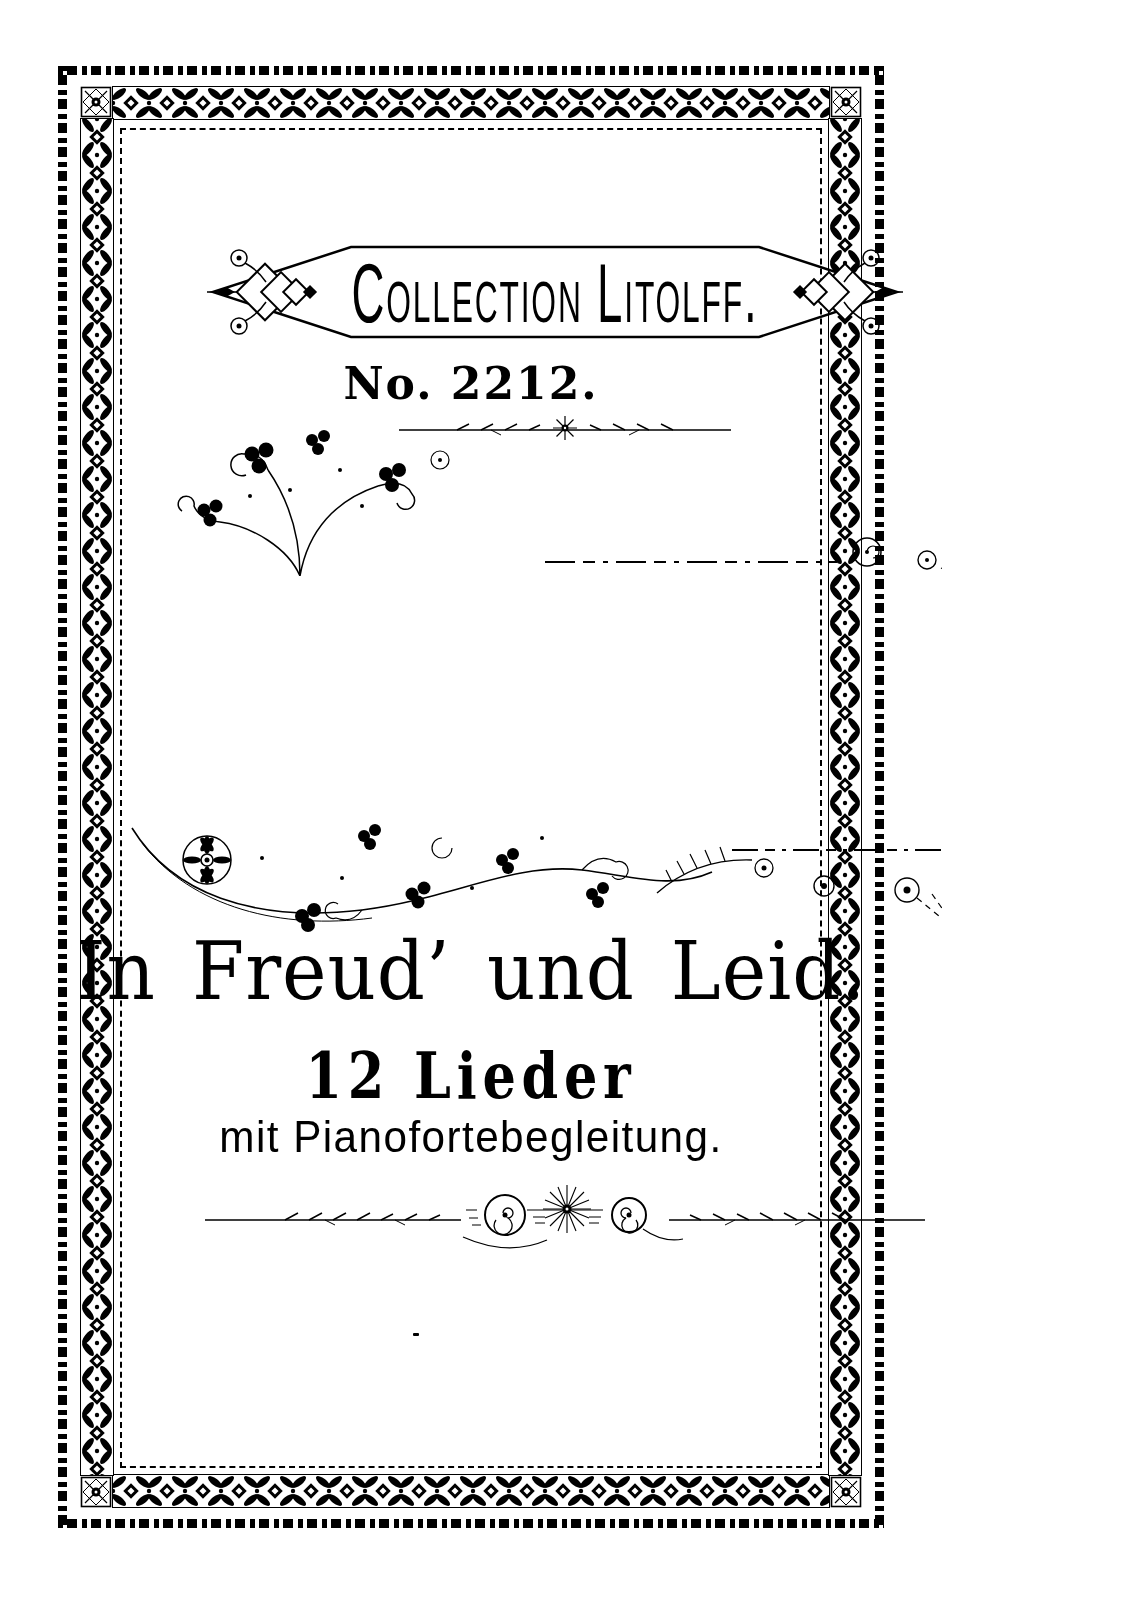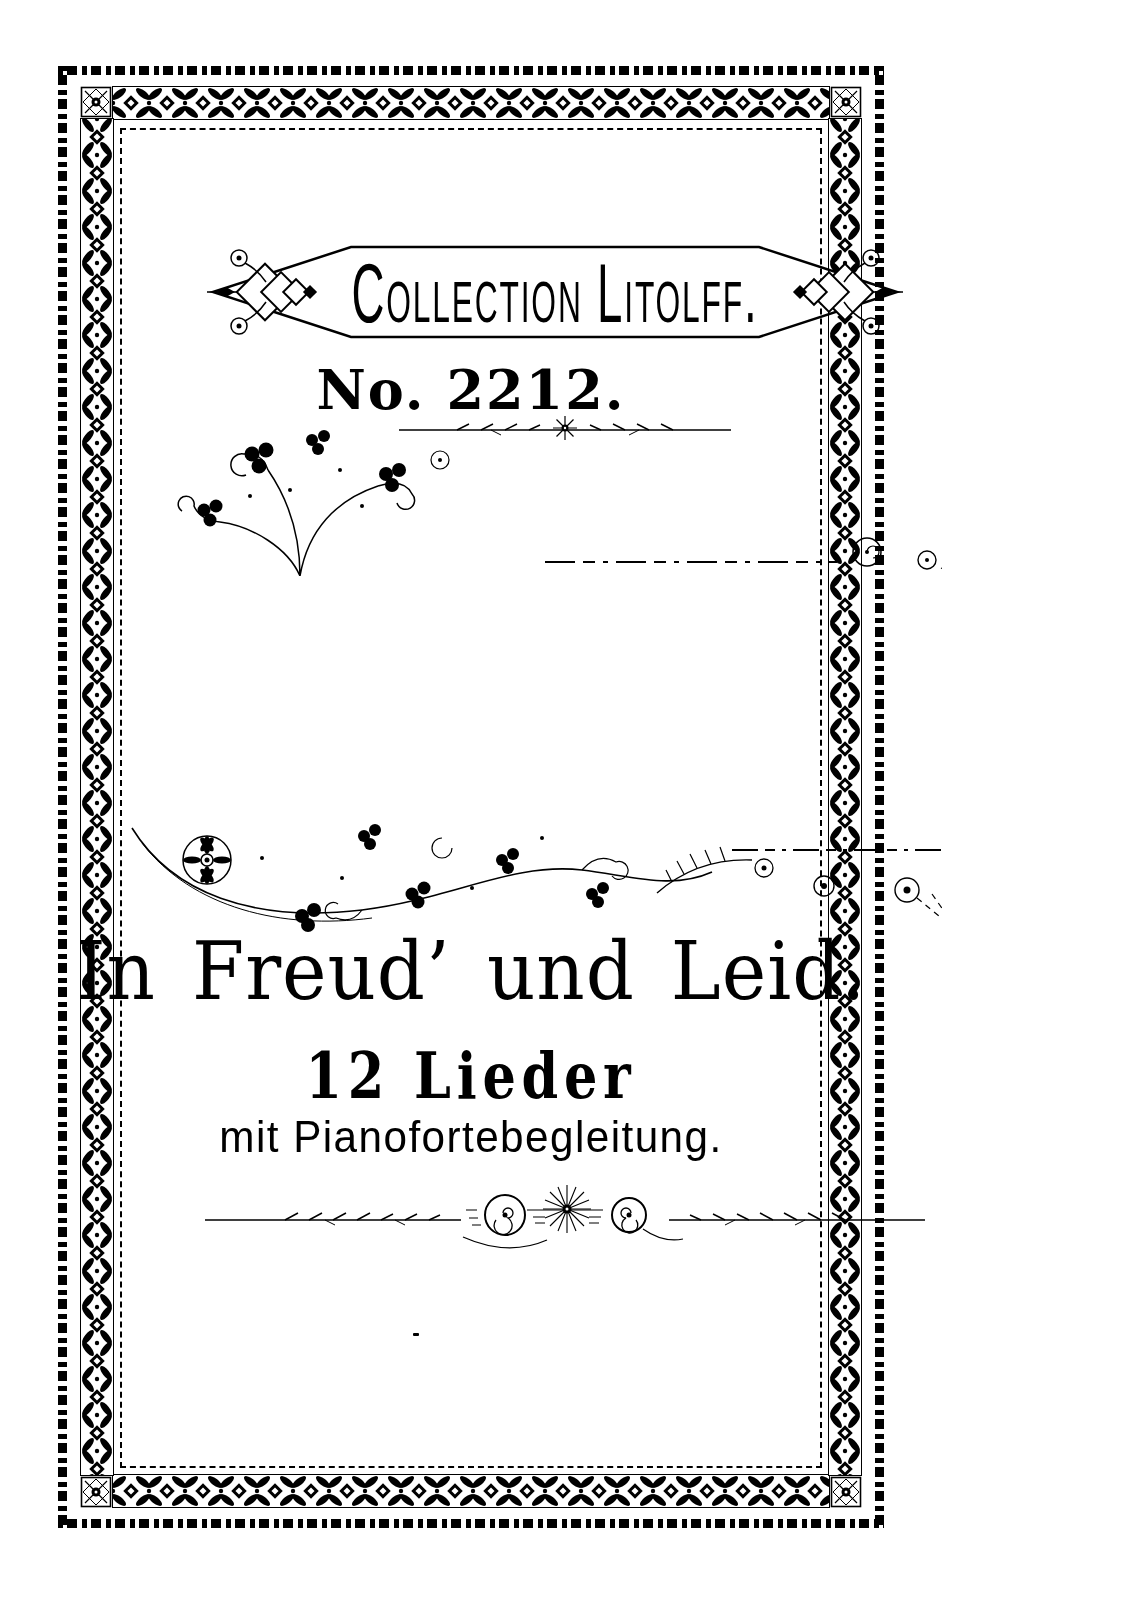--- a/index.html
+++ b/index.html
@@ -32,21 +32,21 @@
   .defs-svg{position:absolute;width:0;height:0;}
 
   
   .banner-svg{position:absolute;left:205px;top:232px;width:700px;height:120px;}
   .banner-text{position:absolute;left:205px;top:246px;width:700px;height:92px;
     display:flex;align-items:center;justify-content:center;
     font-family:"Liberation Sans",sans-serif;font-size:76px;font-variant:small-caps;
     letter-spacing:3px;transform:scale(0.60,1.10);white-space:nowrap;}
 
   .catalog{position:absolute;left:0;right:0;top:358px;text-align:center;
-    font-family:"DejaVu Serif",serif;font-weight:bold;font-size:54px;letter-spacing:2px;}
+    font-family:"DejaVu Serif",serif;font-weight:bold;font-size:44px;letter-spacing:2px;}
 
   .divider-small{position:absolute;left:395px;top:410px;width:340px;height:36px;}
 
   
   .composer{position:absolute;left:0;right:0;top:570px;height:260px;
     display:flex;align-items:center;justify-content:center;}
   .composer-inner{white-space:nowrap;line-height:1;
     font-family:"DejaVu Serif",serif;font-weight:bold;font-size:165px;letter-spacing:0.02em;
     transform:scale(0.36,2.0);transform-origin:center;}
   .composer-inner .initial{font-size:1.42em;vertical-align:-0.06em;}

